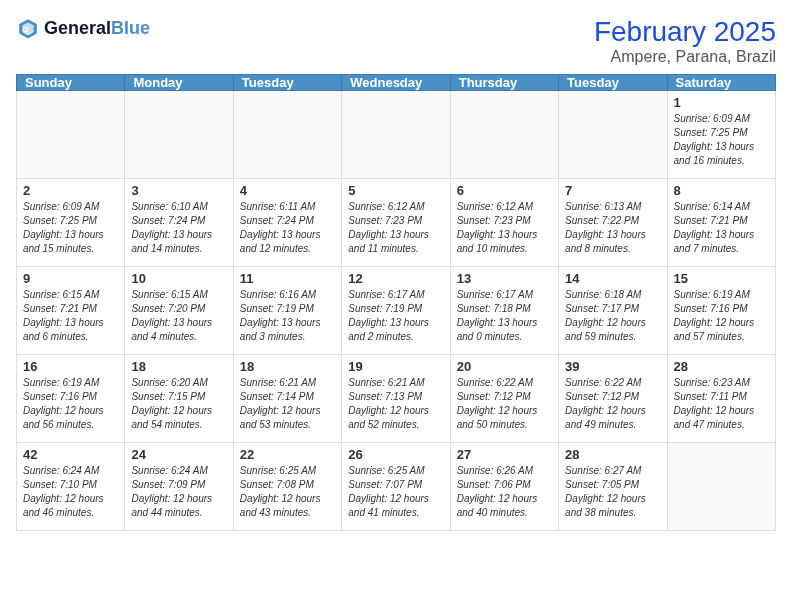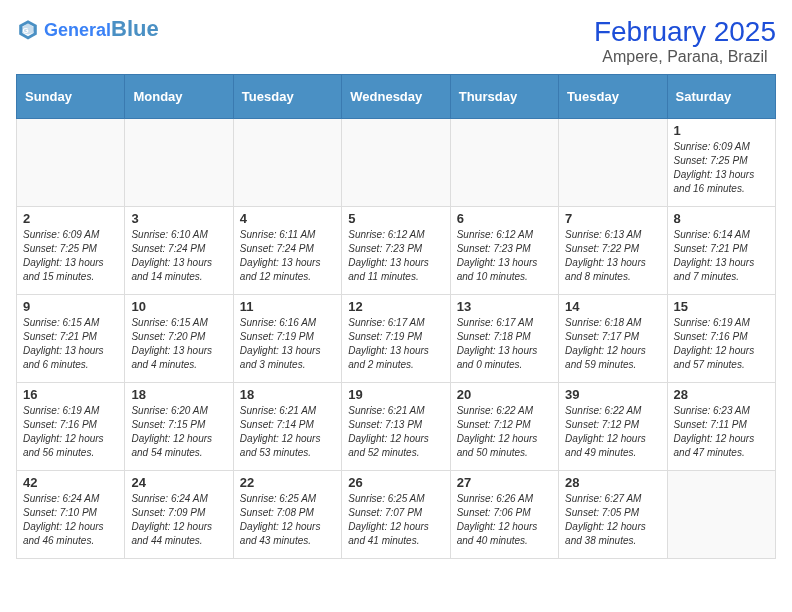--- a/index.html
+++ b/index.html
@@ -29,32 +29,31 @@
       text-align: right;
     }
     .month-title {
       font-size: 28px;
       font-weight: normal;
       color: #1d4ed8;
     }
     .location-title {
       font-size: 16px;
       color: #555;
-      text-align: center;
     }
     .calendar {
       width: 100%;
       border-collapse: collapse;
       border: 1px solid #ccc;
     }
     .calendar th {
       background-color: #4a90c4;
       color: #fff;
       text-align: left;
-      padding: 14px 8px;
+      padding: 0 8px;
       font-size: 13px;
       font-weight: bold;
       border: 1px solid #3a7ab0;
     }
     .calendar td {
       vertical-align: top;
       padding: 4px 6px;
       border: 1px solid #ddd;
       width: calc(100% / 7);
       height: 88px;
@@ -83,21 +82,21 @@
 
 <div class="header">
   <div class="logo">
     <svg class="logo-icon" viewBox="0 0 30 30">
       <polygon points="15,4 26,10 26,22 15,28 4,22 4,10" fill="#4a90c4"></polygon>
       <polygon points="15,8 22,12 22,20 15,24 8,20 8,12" fill="#fff"></polygon>
       <polygon points="18,10 24,14 21,20 15,22 9,20 6,14 12,10 15,8" fill="#4a90c4" opacity="0.3"></polygon>
       <text x="8" y="20" font-size="10" fill="#fff" font-weight="bold">G</text>
     </svg>
     <div>
-      <span style="font-size:18px;font-weight:bold;color:#3b82f6;">General</span><span style="font-size:22px;font-weight:bold;color:#4a90c4;">Blue</span>
+      <span style="font-size:18px;font-weight:bold;color:#0f172a;">General</span><span style="font-size:18px;font-weight:bold;color:#4a90c4;">Blue</span>
     </div>
   </div>
   <div class="title-block">
     <div class="month-title">February 2025</div>
     <div class="location-title">Ampere, Parana, Brazil</div>
   </div>
 </div>
 
 <table class="calendar">
   <thead>

